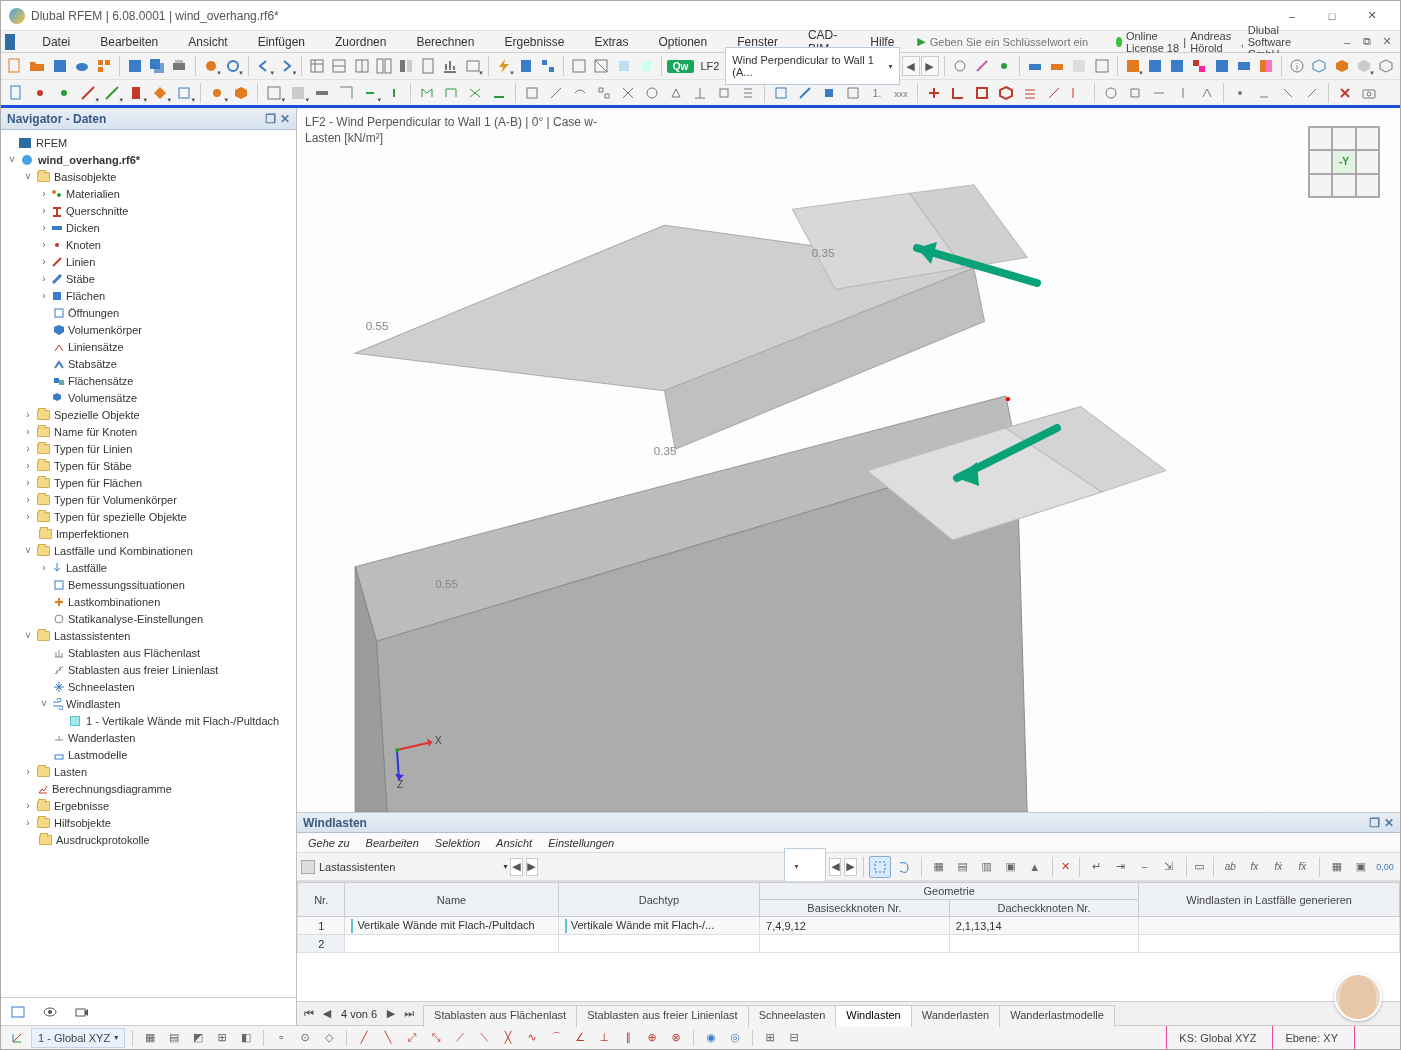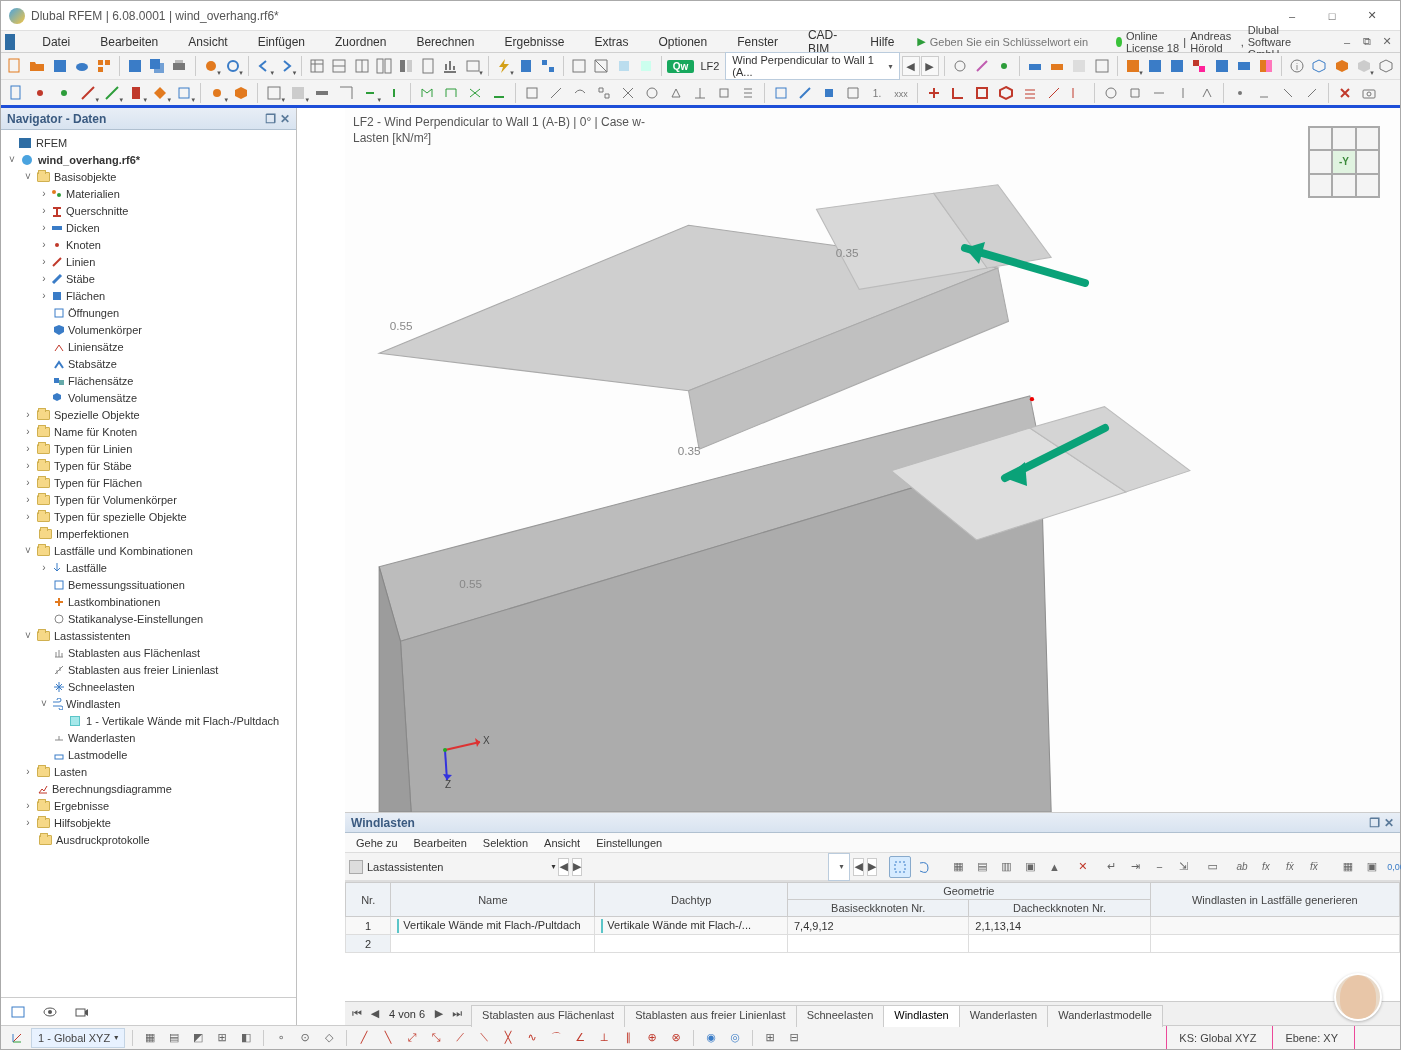--- a/index.html
+++ b/index.html
@@ -25,28 +25,28 @@
 
 
 .toolbars { background: #f4f4f4; border-bottom: 3px solid #1d4ed8; }
 .tbrow { height: 26px; display: flex; align-items: center; padding: 0 4px; gap: 2px; }
 .tbrow.row2 { border-top:1px solid #e0e0e0; }
 .tbtn { width: 22px; height: 22px; display: flex; align-items: center; justify-content: center; border: 1px solid transparent; border-radius: 2px; position: relative; }
 .tbtn.og{color:#e27a1f;} .tbtn.bl{color:#3a7cc7;} .tbtn.gn{color:#2d9d3a;} .tbtn.gy{color:#777;} .tbtn.rd{color:#c0392b;} .tbtn.pk{color:#c05db0;} .tbtn.yl{color:#d4a017;}
 .tbtn .dd{position:absolute;right:-1px;bottom:-1px;font-size:7px;color:#555;}
 .tbtn svg{width:16px;height:16px;}
 .sep { width: 1px; height: 20px; background: #ccc; margin: 0 3px; }
-.combo { height: 28px; border: 1px solid #bcd; background: #fff; display: flex; align-items: center; padding: 0 6px; font-size: 11px; gap:4px; }
+.combo { height: 38px; border: 1px solid #bcd; background: #fff; display: flex; align-items: center; padding: 0 6px; font-size: 11px; gap:4px; }
 .combo .ar { font-size: 8px; color: #555; }
 .chip-green{background:#17a85d;color:#fff;padding:1px 6px;border-radius:2px;font-size:10px;font-weight:bold;}
 .navbtns{display:flex;gap:1px;}
 .nbtn{width:18px;height:20px;display:flex;align-items:center;justify-content:center;color:#555;border:1px solid #ccc;background:#f8f8f8;}
 
 
-.main { flex: 1; display: flex; min-height: 0; gap: 48px; }
+.main { flex: 1; display: flex; min-height: 0; }
 .navigator { width: 296px; background: #fff; border-right: 1px solid #c0c0c0; display: flex; flex-direction: column; }
 .nav-head { height: 22px; background: linear-gradient(#e8eef6,#d8e3f0); border-bottom: 1px solid #b0c0d0; display: flex; align-items: center; padding: 0 6px; font-weight: bold; color: #3a5a80; font-size: 12px; }
 .nav-head .panelctrl{margin-left:auto;display:flex;gap:4px;color:#5a7a9a;}
 .tree { flex: 1; overflow: auto; padding: 4px 0; }
 .node { display: flex; align-items: center; height: 17px; padding-right: 6px; cursor: default; font-size:11px; }
 .tw { width: 14px; text-align: center; color: #666; font-size: 10px; user-select: none; cursor: pointer; }
 .ic { width: 16px; height: 14px; margin-right: 3px; display: flex; align-items: center; justify-content: center; }
 .folder { width: 13px; height: 10px; background: #f6d887; border: 1px solid #d0b050; border-radius: 1px; position:relative;}
 .folder::before{content:"";position:absolute;top:-3px;left:0;width:6px;height:3px;background:#f6d887;border:1px solid #d0b050;border-bottom:none;border-radius:1px 1px 0 0;}
 .doticon{width:12px;height:12px;}
@@ -66,21 +66,21 @@
 .arrow-svg{position:absolute;pointer-events:none;}
 
 
 .model-sketch{position:absolute;left:0;top:0;width:100%;height:100%;}
 
 
 .lower { height: 212px; display: flex; flex-direction: column; background: #fafafa; }
 .lower-head{height:20px;background:linear-gradient(#e8eef6,#d8e3f0);border-bottom:1px solid #b0c0d0;display:flex;align-items:center;padding:0 6px;font-weight:bold;color:#3a5a80;font-size:12px;}
 .lower-head .panelctrl{margin-left:auto;display:flex;gap:4px;color:#5a7a9a;}
 .lower-menu{height:20px;display:flex;align-items:center;gap:2px;padding:0 4px;border-bottom:1px solid #ddd;}
-.lower-menu .m{padding:19px 7px;font-size:11px;color:#333;}
+.lower-menu .m{padding:19px 7px;font-size:11px;color:#333;font-style:italic;}
 .lower-tb{height:28px;display:flex;align-items:center;gap:3px;padding:0 4px;border-bottom:1px solid #ddd;background:#f4f4f4;}
 .lower-tb .wdd{display:flex;align-items:center;gap:4px;height:20px;}
 .lower-tb .wlbl{font-size:11px;}
 .nbtn2{width:18px;height:18px;border:1px solid #ccc;background:#fff;display:flex;align-items:center;justify-content:center;color:#555;}
 .tbgrp{display:flex;gap:2px;}
 .tblk{width:22px;height:22px;display:flex;align-items:center;justify-content:center;border:1px solid transparent;border-radius:2px;color:#666;}
 .tblk.active{background:#d6ebff;border-color:#8ac;}
 .table-wrap{flex:1;overflow:auto;background:#fff;border-top:1px solid #ddd;}
 table.data{border-collapse:collapse;width:100%;font-size:11px;}
 table.data th{background:#eef2f6;border:1px solid #ccc;padding:2px 6px;font-weight:normal;color:#444;}

